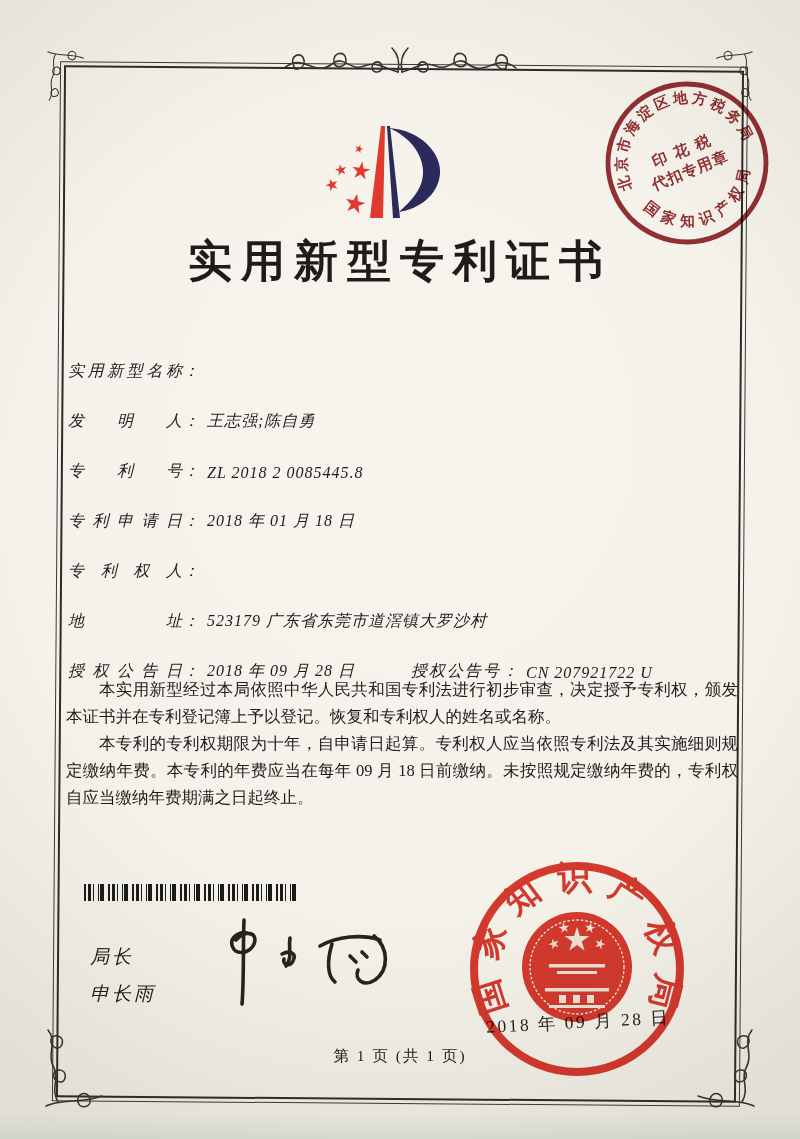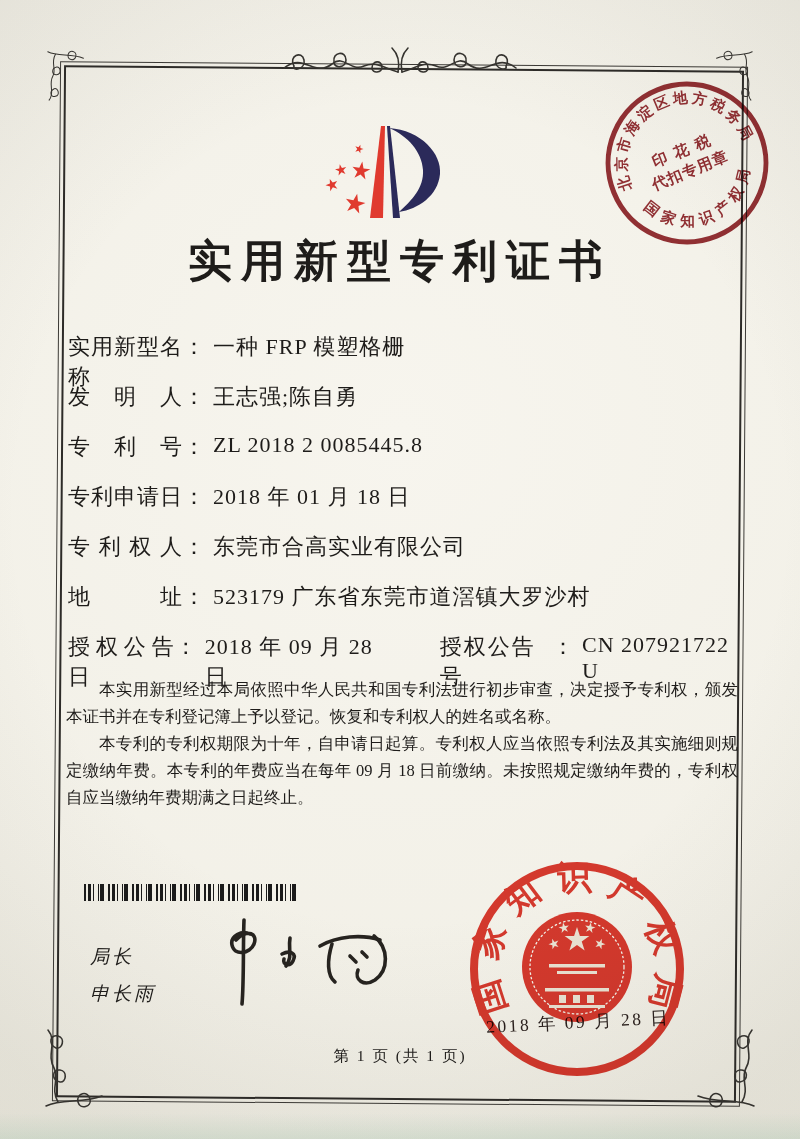--- a/index.html
+++ b/index.html
@@ -16,21 +16,21 @@
     border:1px solid #3c3a36;transform:rotate(.45deg);}
   .frame::before{content:"";position:absolute;inset:3px;border:2.5px solid #2d2b28;}
   .orn{position:absolute;pointer-events:none;}
   .cert-no{position:absolute;left:66px;top:114px;font-size:18px;letter-spacing:3px;}
   .title{position:absolute;left:0;right:0;top:232px;margin:0;text-align:center;
     font-size:44px;font-weight:bold;letter-spacing:9px;}
   .logo{position:absolute;left:325px;top:116px;}
   .tax-stamp{position:absolute;left:598px;top:74px;width:178px;height:178px;
     transform:rotate(-22deg);mix-blend-mode:multiply;opacity:.92;}
   .fields{position:absolute;left:68px;top:332px;width:672px;}
-  .frow{display:flex;align-items:flex-start;height:50px;font-size:22px;}
+  .frow{display:flex;align-items:flex-end;height:50px;font-size:16px;font-style:italic;}
   .flabel{display:inline-block;width:114px;text-align:justify;text-align-last:justify;text-justify:inter-character;}
   .flabel2{letter-spacing:2px;}
   .fcolon{margin:0 8px 0 1px;}
   .fvalue{letter-spacing:1px;}
   .grant-gap{width:56px;}
   .body-text{position:absolute;left:66px;top:676px;width:672px;
     font-size:16.5px;line-height:27px;text-align:justify;}
   .body-text p{margin:0;text-indent:2em;}
   .barcode{position:absolute;left:84px;top:884px;width:216px;height:17px;
     background:repeating-linear-gradient(90deg,
@@ -119,41 +119,39 @@
       <textPath href="#taxBot" startOffset="4" textLength="138" lengthAdjust="spacing">国家知识产权局</textPath>
     </text>
   </svg>
 
   <h1 class="title">实用新型专利证书</h1>
 
   <div class="fields">
     <div class="frow">
       <span class="flabel">实用新型名称</span>
         <span class="fcolon">：</span>
-      <span class="fvalue">一种 FRP 模塑格栅</span>
     </div>
     <div class="frow">
       <span class="flabel">发明人</span>
         <span class="fcolon">：</span>
       <span class="fvalue">王志强;陈自勇</span>
     </div>
     <div class="frow">
       <span class="flabel">专利号</span>
         <span class="fcolon">：</span>
       <span class="fvalue">ZL 2018 2 0085445.8</span>
     </div>
     <div class="frow">
       <span class="flabel">专利申请日</span>
         <span class="fcolon">：</span>
       <span class="fvalue">2018 年 01 月 18 日</span>
     </div>
     <div class="frow">
       <span class="flabel">专利权人</span>
         <span class="fcolon">：</span>
-      <span class="fvalue">东莞市合高实业有限公司</span>
     </div>
     <div class="frow">
       <span class="flabel">地址</span>
         <span class="fcolon">：</span>
       <span class="fvalue">523179 广东省东莞市道滘镇大罗沙村</span>
     </div>
     <div class="frow">
       <span class="flabel">授权公告日</span>
         <span class="fcolon">：</span>
       <span class="fvalue">2018 年 09 月 28 日</span>

